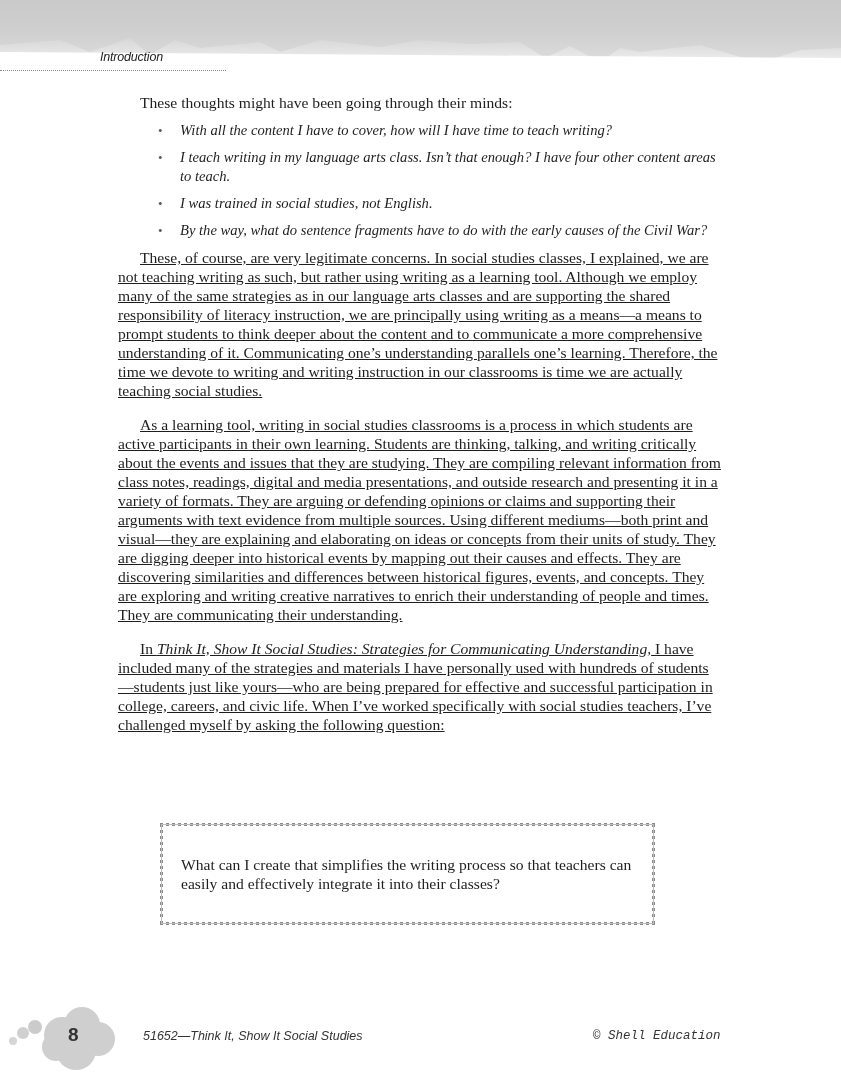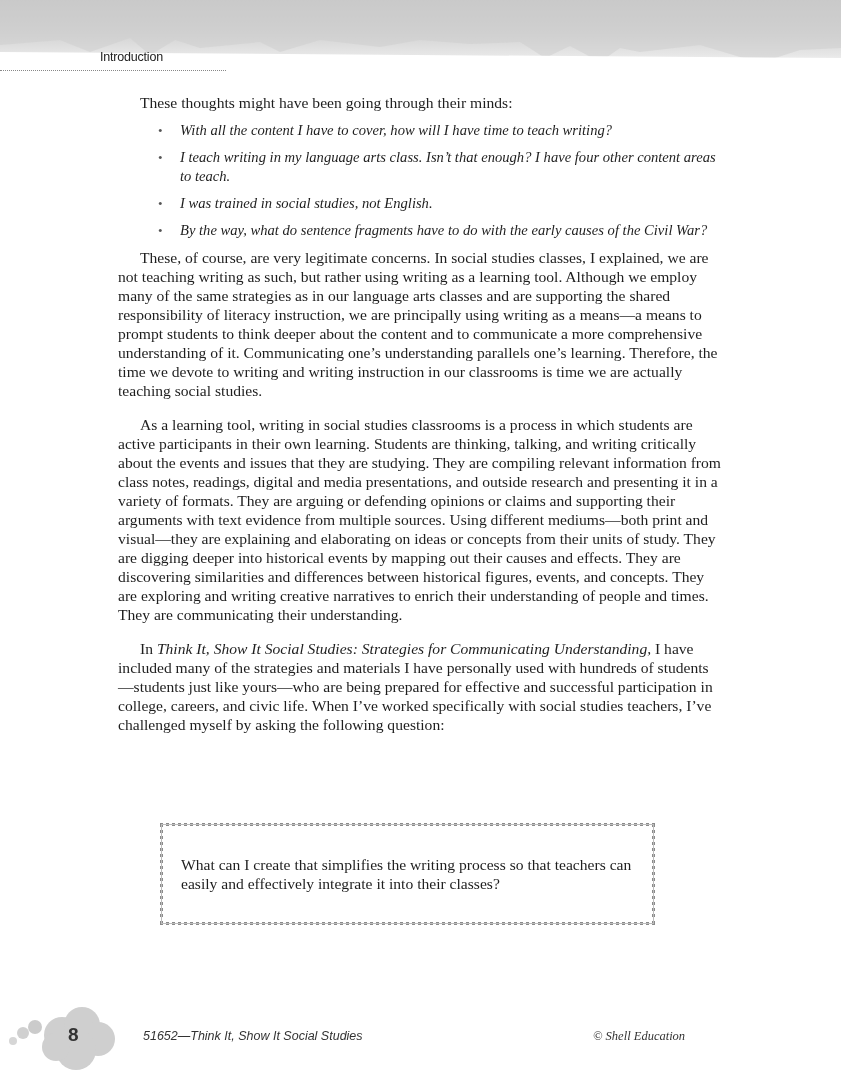--- a/index.html
+++ b/index.html
@@ -2,41 +2,41 @@
 <html><head>
 <meta charset="utf-8">
 <style>
   html, body { margin: 0; padding: 0; background: #ffffff; }
   body { width: 841px; height: 1082px; position: relative; overflow: hidden;
          font-family: "Liberation Serif", "DejaVu Serif", serif; color: #1e1e1e; }
   .header-wash { position: absolute; left: 0; top: 0; width: 841px; height: 72px;
     background: linear-gradient(180deg, #c4c4c4 0%, #d2d2d2 45%, #e6e6e6 75%, rgba(255,255,255,0) 100%); }
   .header-wash svg { position: absolute; left: 0; top: 0; }
   .section-label { position: absolute; left: 100px; top: 50px; font-family: "Liberation Sans", sans-serif;
-    font-size: 12.5px; color: #222; letter-spacing: -0.2px; }
+    font-style: italic; font-size: 12.5px; color: #222; letter-spacing: -0.2px; }
   .dotted-rule { position: absolute; left: 0; top: 70px; width: 226px; border-top: 1.5px dotted #888; }
 
   .content { position: absolute; left: 102px; top: 93px; width: 604px; font-size: 15.6px; line-height: 19px; margin-left: 16px; }
   .intro { margin: 0 0 9px 22px; }
   .bullets { list-style: none; margin: 0 0 8px 0; padding: 0 0 0 42px; font-style: italic; font-size: 14.6px; line-height: 19px; }
   .bullets li { position: relative; margin: 0 0 8px 0; padding-left: 20px; }
   .bullets li::before { content: "\2022"; position: absolute; left: -2px; top: 0; font-style: normal; color: #555; font-size: 13px; }
-  .para { margin: 0 0 15px 0; text-indent: 22px; text-align: left; }
+  .para { margin: 0 0 15px 0; text-indent: 22px; text-align: left; text-decoration: underline; }
   .para em { font-style: italic; }
 
   .callout { position: absolute; left: 160px; top: 823px; width: 489px; height: 96px;
     border: 3px dotted #8a8a8a; outline: 1px solid #bdbdbd; outline-offset: -2px; }
   .callout p { margin: 29px 18px 0 18px; font-size: 15.6px; line-height: 19px; }
 
   .footer-cloud { position: absolute; left: 0; top: 995px; width: 140px; height: 80px; }
   .page-num { position: absolute; left: 68px; top: 1024px; font-family: "Liberation Sans", sans-serif;
     font-weight: bold; font-size: 19px; color: #333; }
   .footer-title { position: absolute; left: 143px; top: 1029px; font-family: "Liberation Sans", sans-serif;
     font-style: italic; font-size: 12.5px; color: #333; }
-  .footer-copy { position: absolute; left: 593px; top: 1029px; font-family: Liberation Serif, serif;
+  .footer-copy { position: absolute; left: 593px; top: 1029px; font-family: Liberation Mono, monospace;
     font-style: italic; font-size: 12.5px; color: #333; }
 </style>
 </head>
 <body>
 
 <div class="header-wash">
   <svg width="841" height="80" viewBox="0 0 841 80">
     <path d="M0,45 L60,40 L90,52 L130,38 L150,55 L175,40 L200,48 L260,42 L280,52 L320,40 L380,47 L420,40 L470,44 L520,42 L545,58 L570,46 L600,62 L620,48 L640,52 L700,45 L760,63 L800,50 L841,48 L841,0 L0,0 Z" fill="#cdcdcd" opacity="0.55"></path>
     <path d="M0,52 L841,58 L841,72 L0,72 Z" fill="#ffffff"></path>
   </svg>

